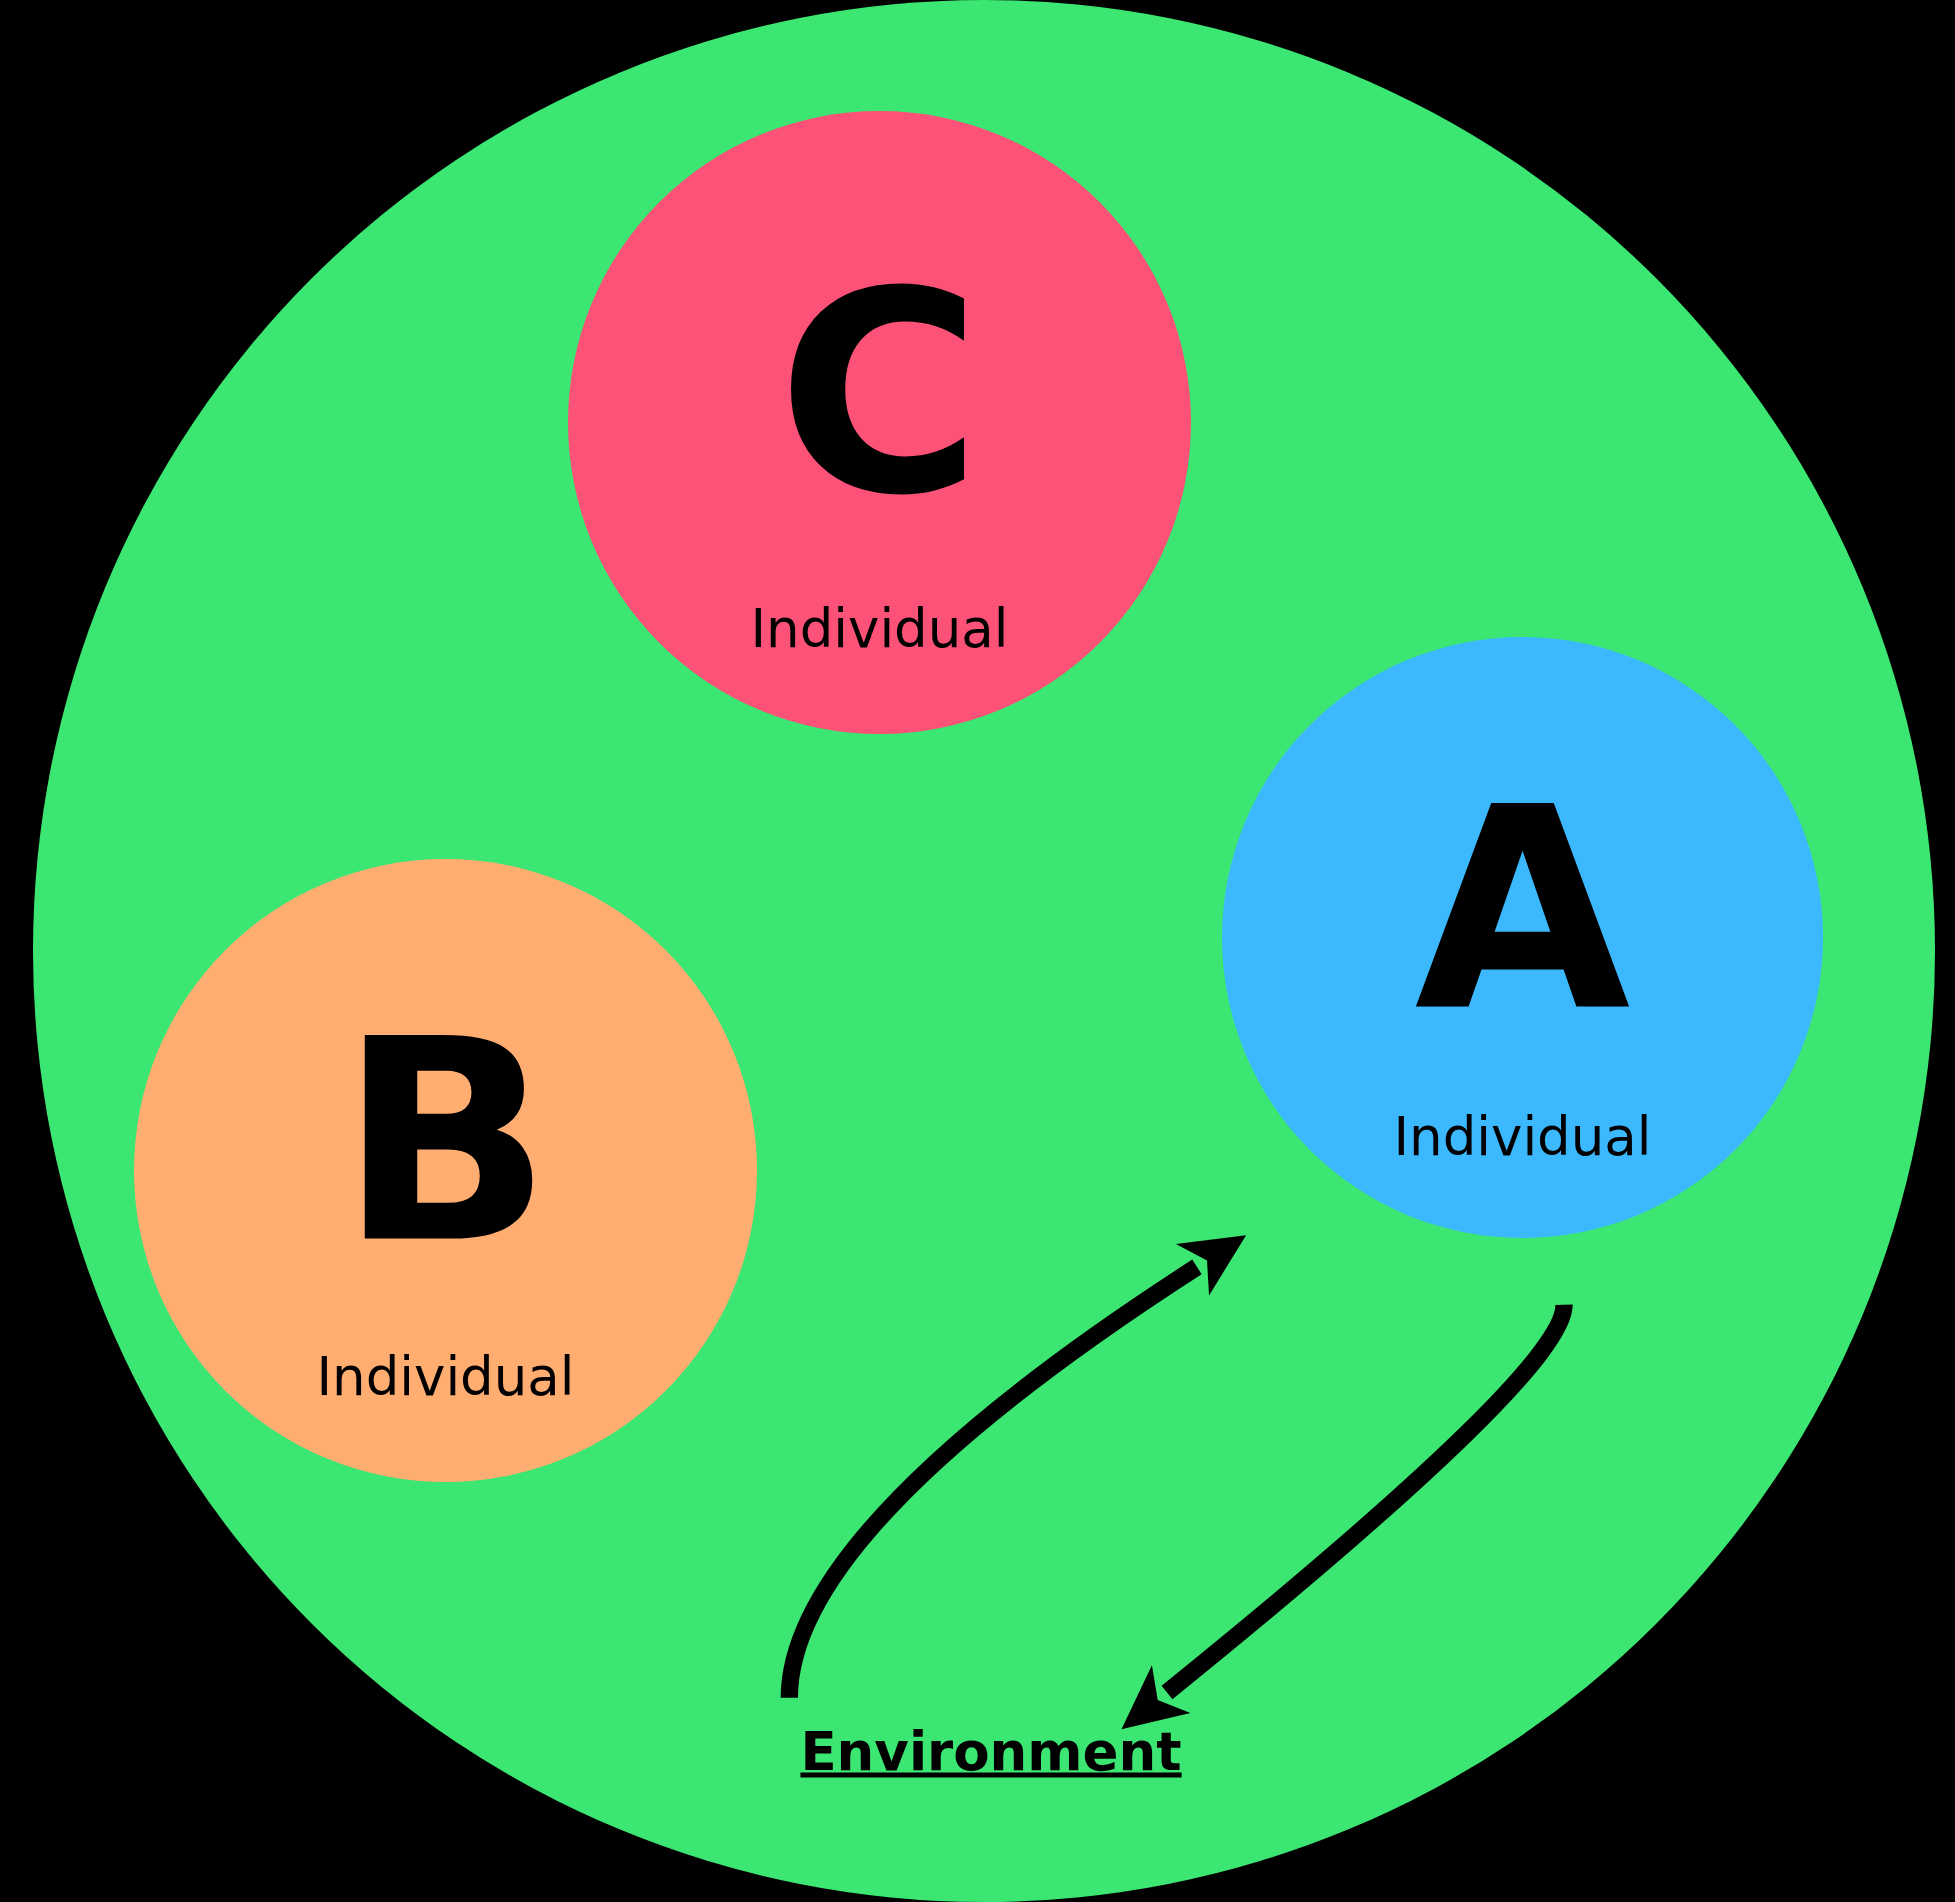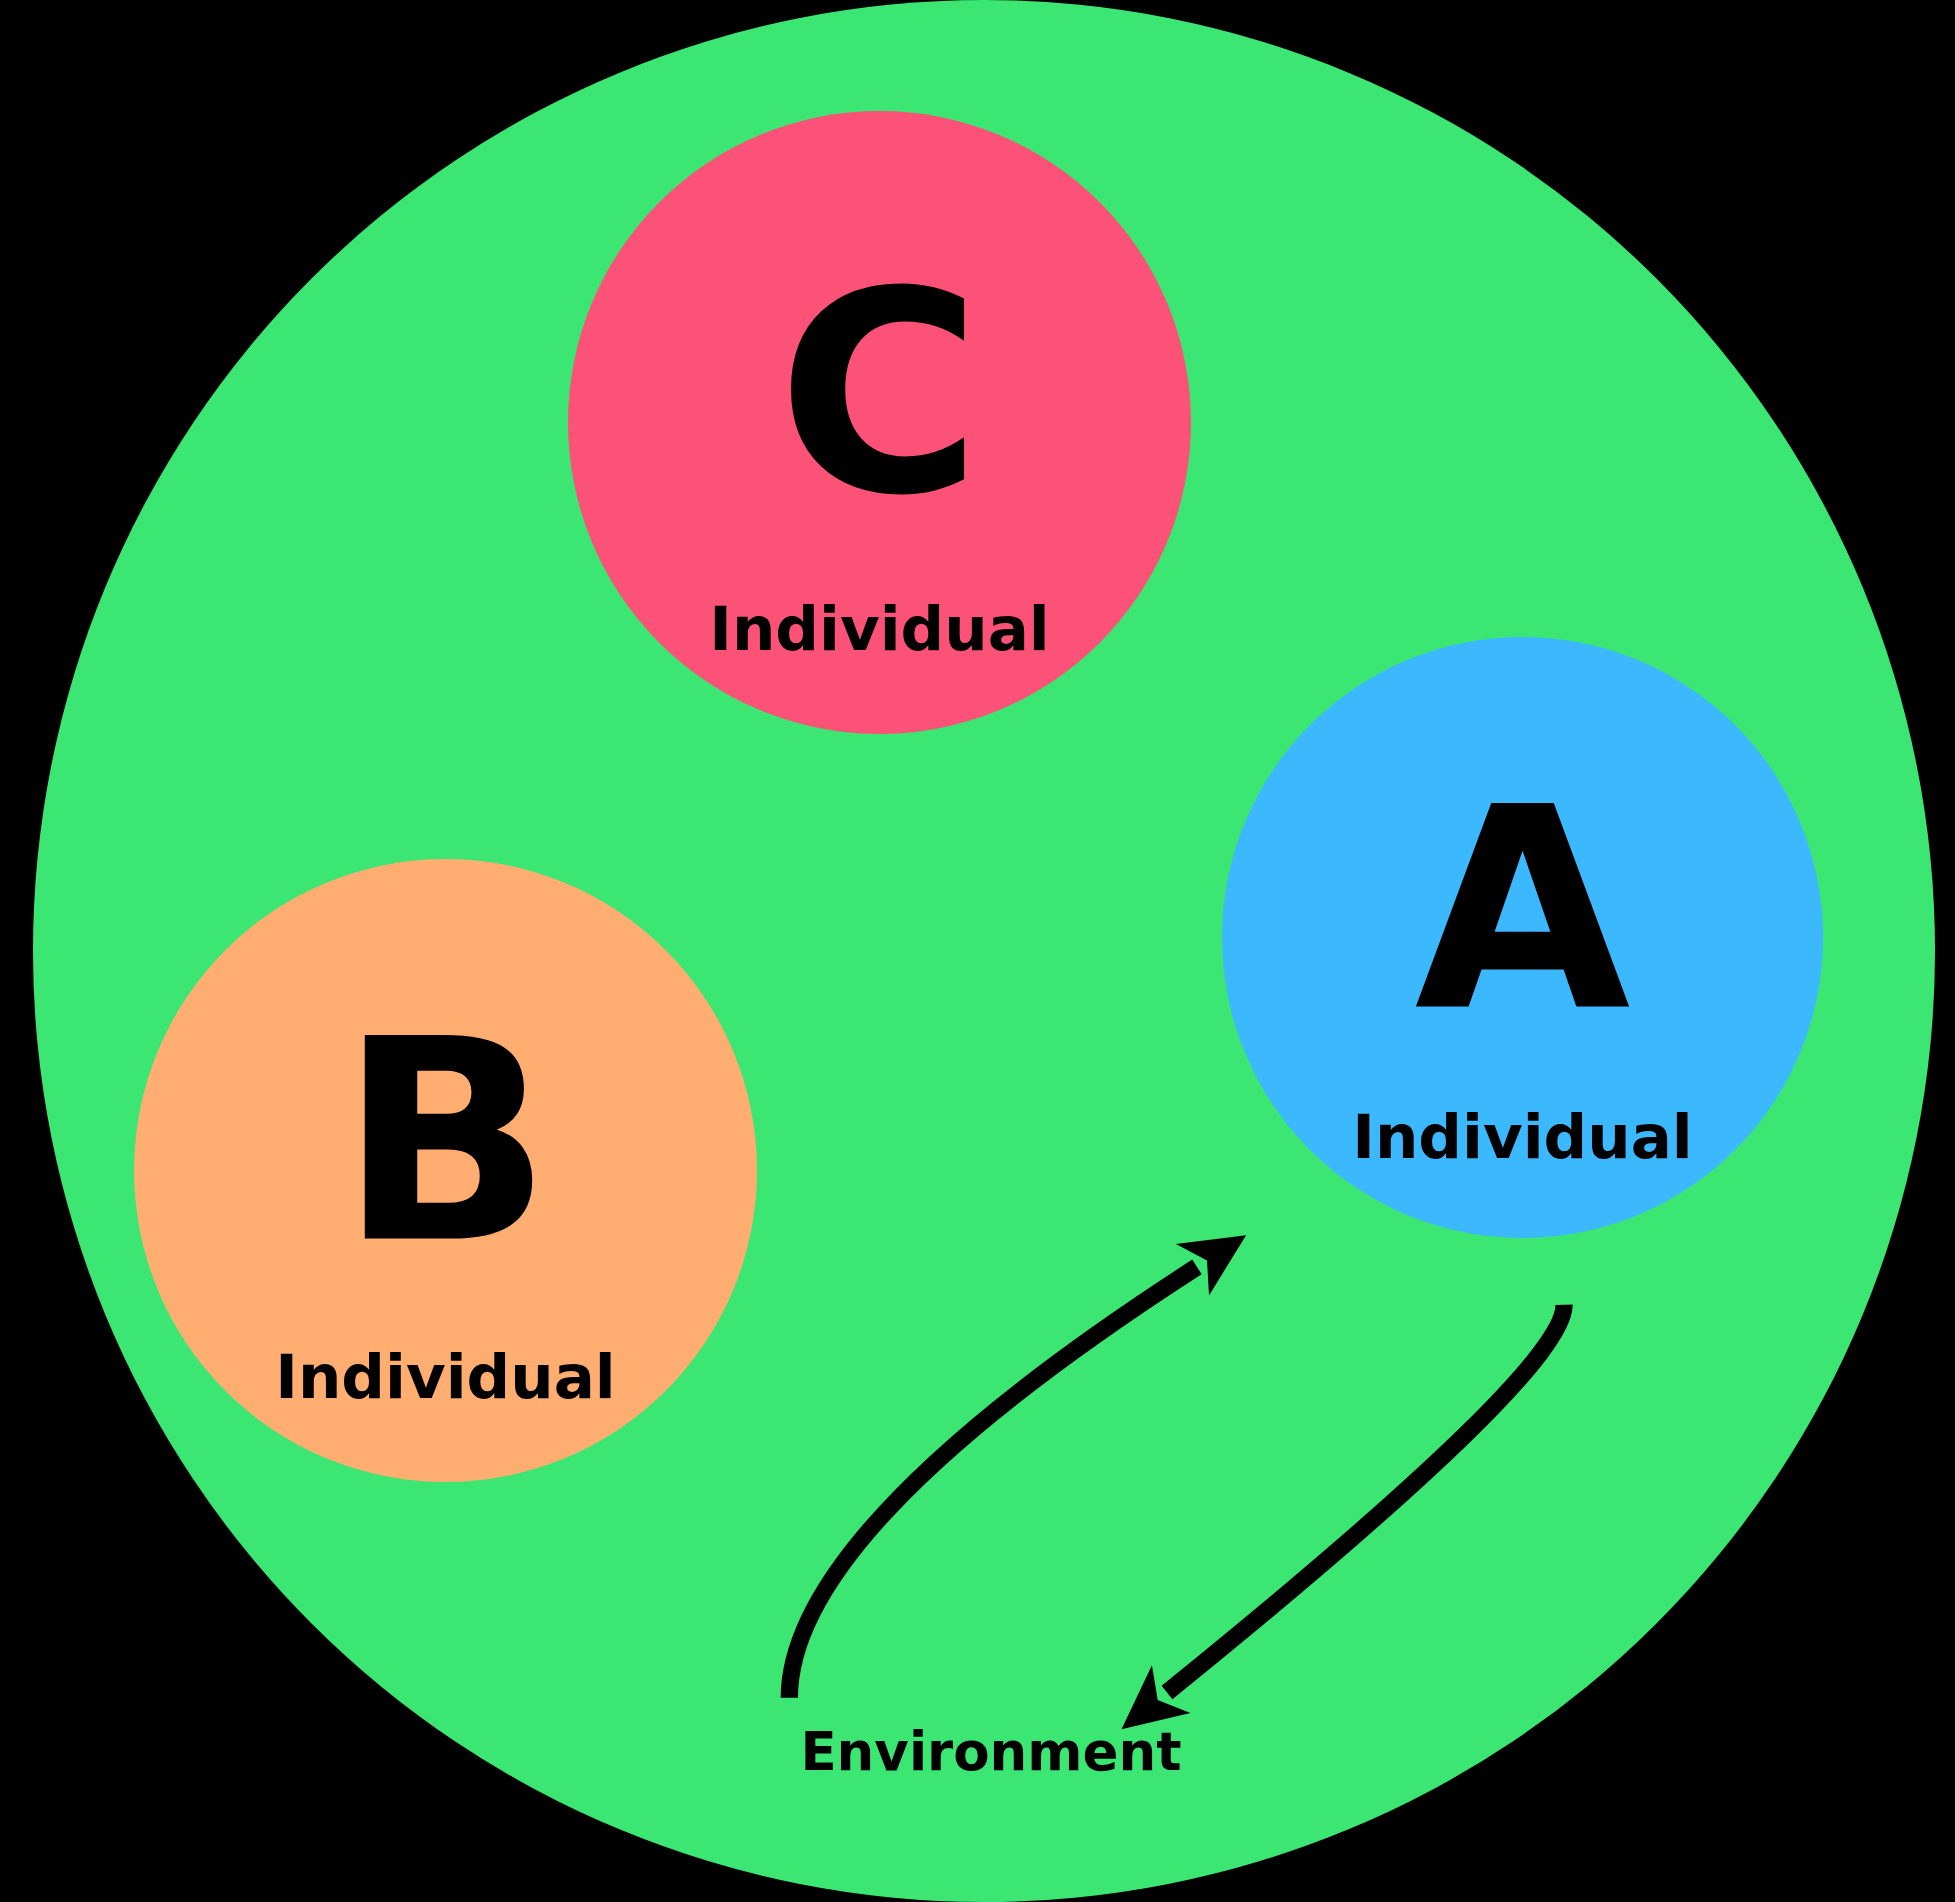--- a/index.html
+++ b/index.html
@@ -42,36 +42,37 @@
     font-weight: bold;
     color: #000;
     line-height: 1;
     white-space: nowrap;
   }
   .circle-label {
     position: absolute;
     left: 50%;
     top: 83%;
     transform: translate(-50%, -50%);
-    font-size: 61px;
-    font-weight: bold;
+    font-size: 53px;
+    font-weight: normal;
     color: #000;
     line-height: 1;
     white-space: nowrap;
   }
   .env-label {
     position: absolute;
     left: 991px;
     top: 1751px;
     transform: translate(-50%, -50%);
     font-size: 53px;
     font-weight: bold;
     color: #000;
     line-height: 1;
     white-space: nowrap;
+    text-decoration: underline;
   }
   svg.arrows-layer {
     position: absolute;
     left: 0;
     top: 0;
     width: 1955px;
     height: 1902px;
     pointer-events: none;
   }
   .arrow-path {

